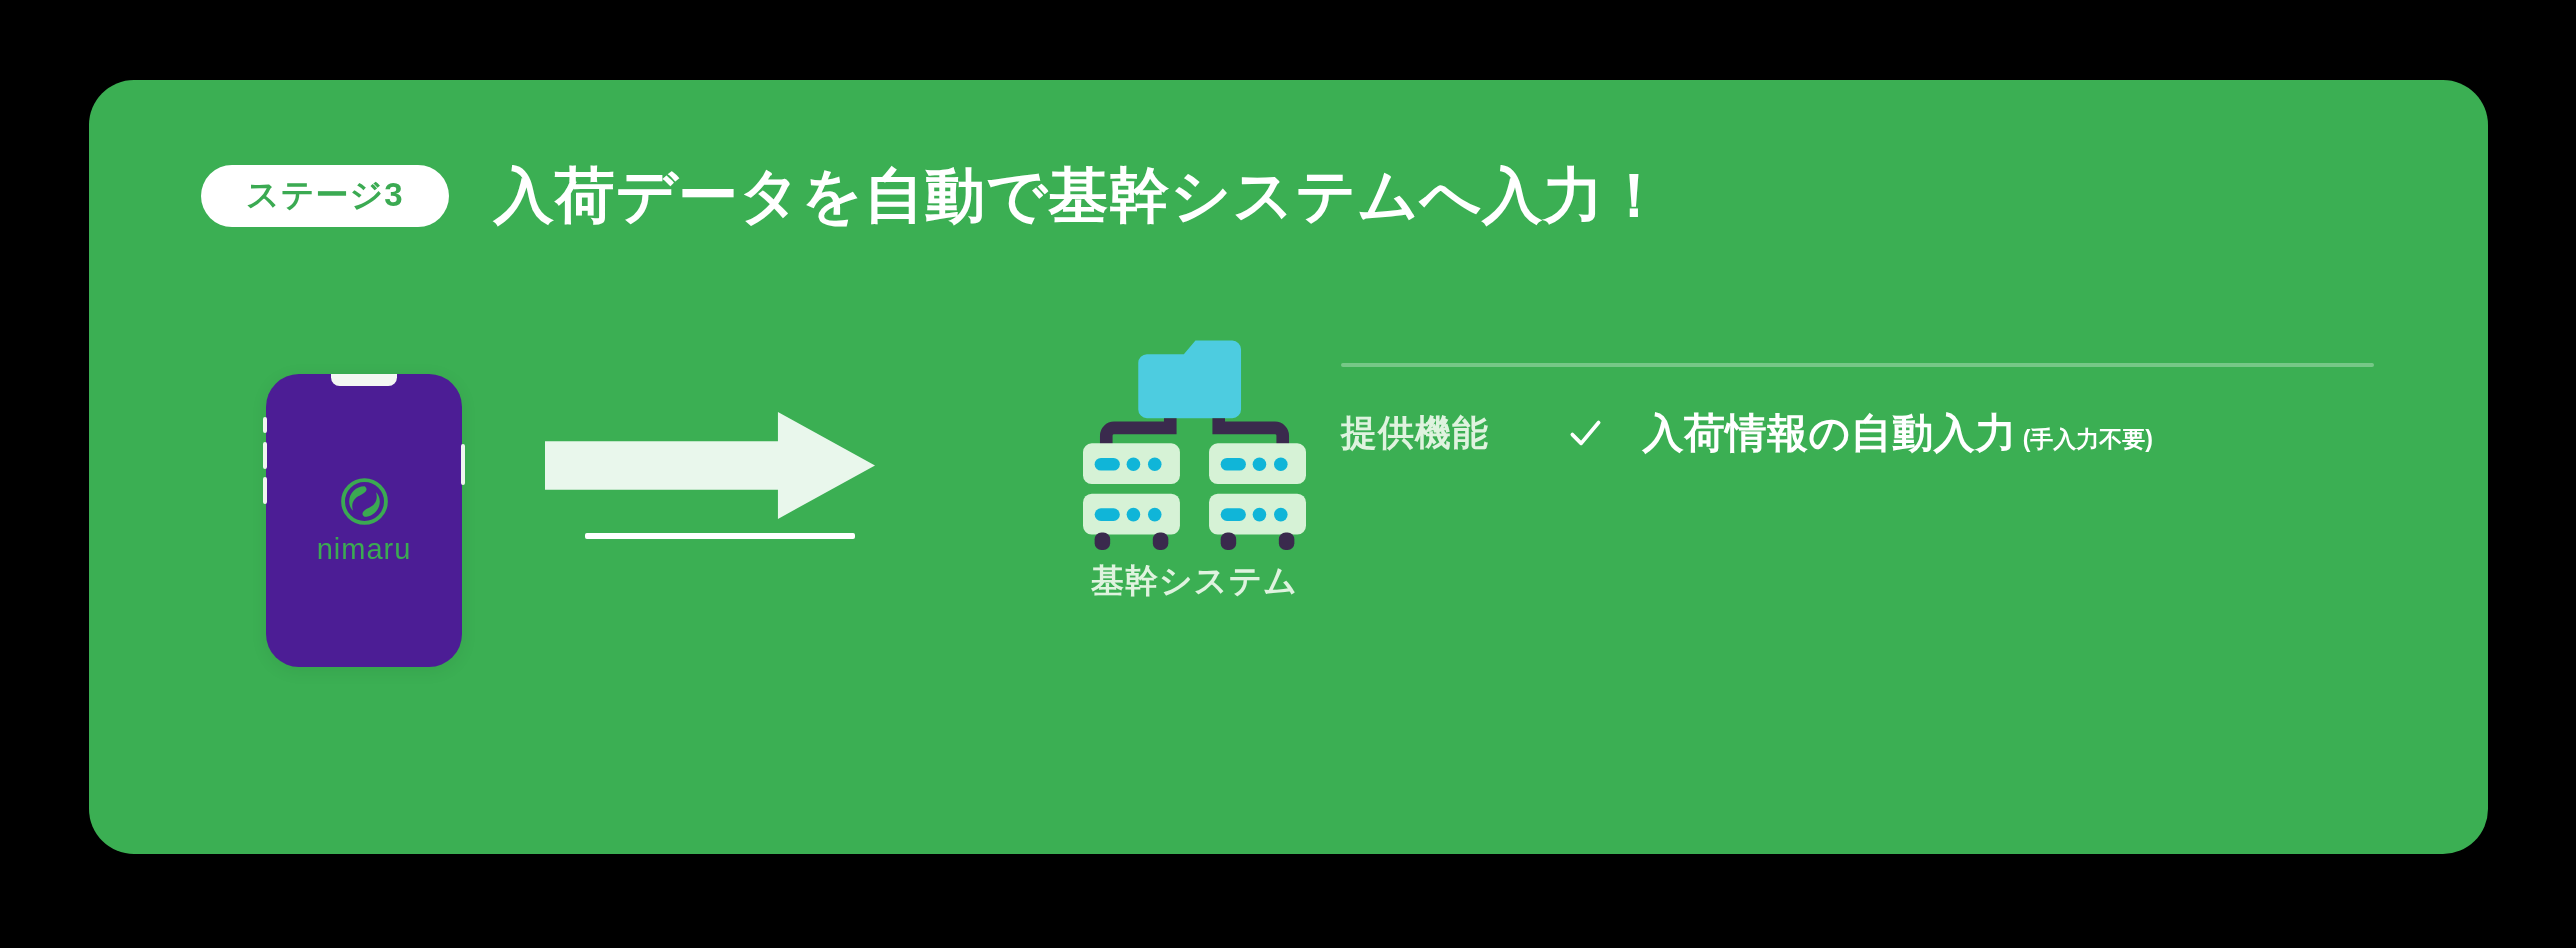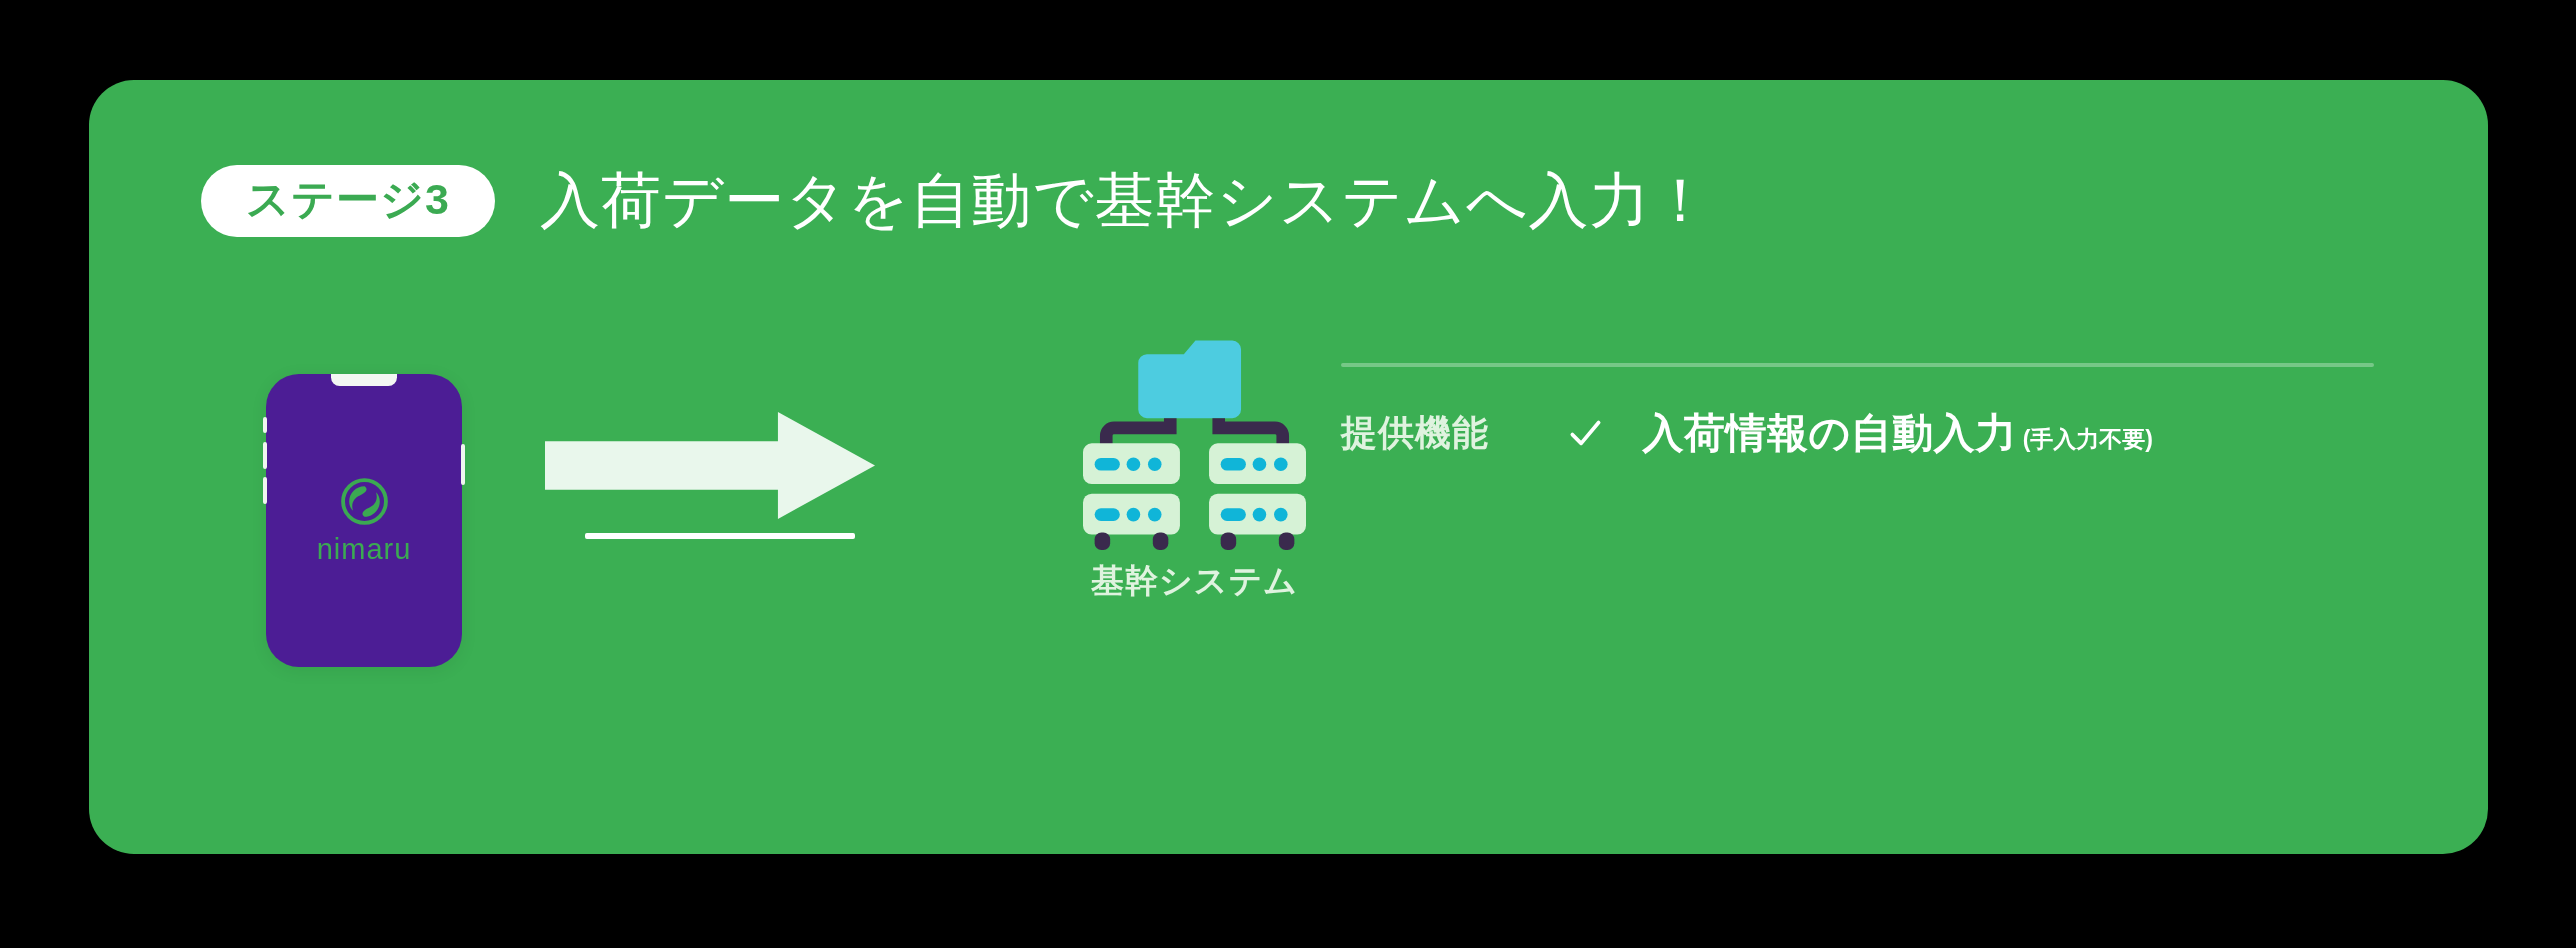--- a/index.html
+++ b/index.html
@@ -22,30 +22,30 @@
   .header{
     position:absolute;
     left:112px; top:85px;
     display:flex; align-items:center; gap:45px;
   }
   .stage-badge{
     background:#FFFFFF;
     color:#3BAA52;
     border-radius:969px;
     padding:12.6px 45px 16.5px;
-    font-size:43px;
+    font-size:33px;
     font-weight:bold;
     letter-spacing:1px;
     line-height:1;
     white-space:nowrap;
   }
   .header-title{
     color:#FFFFFF;
     font-size:60px;
-    font-weight:normal;
+    font-weight:bold;
     letter-spacing:1px;
     white-space:nowrap;
     line-height:1;
   }
 
   
   .body-area{
     position:absolute;
     left:0; top:247px;
     width:2399px;

